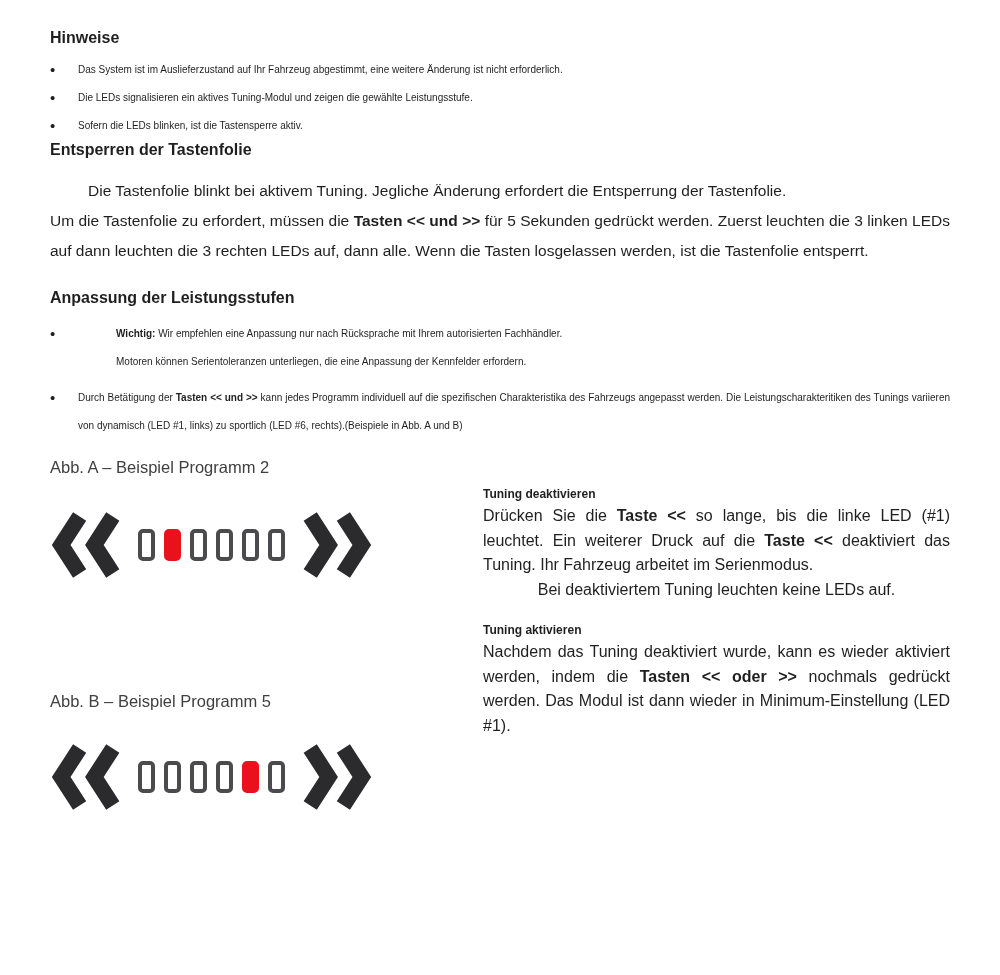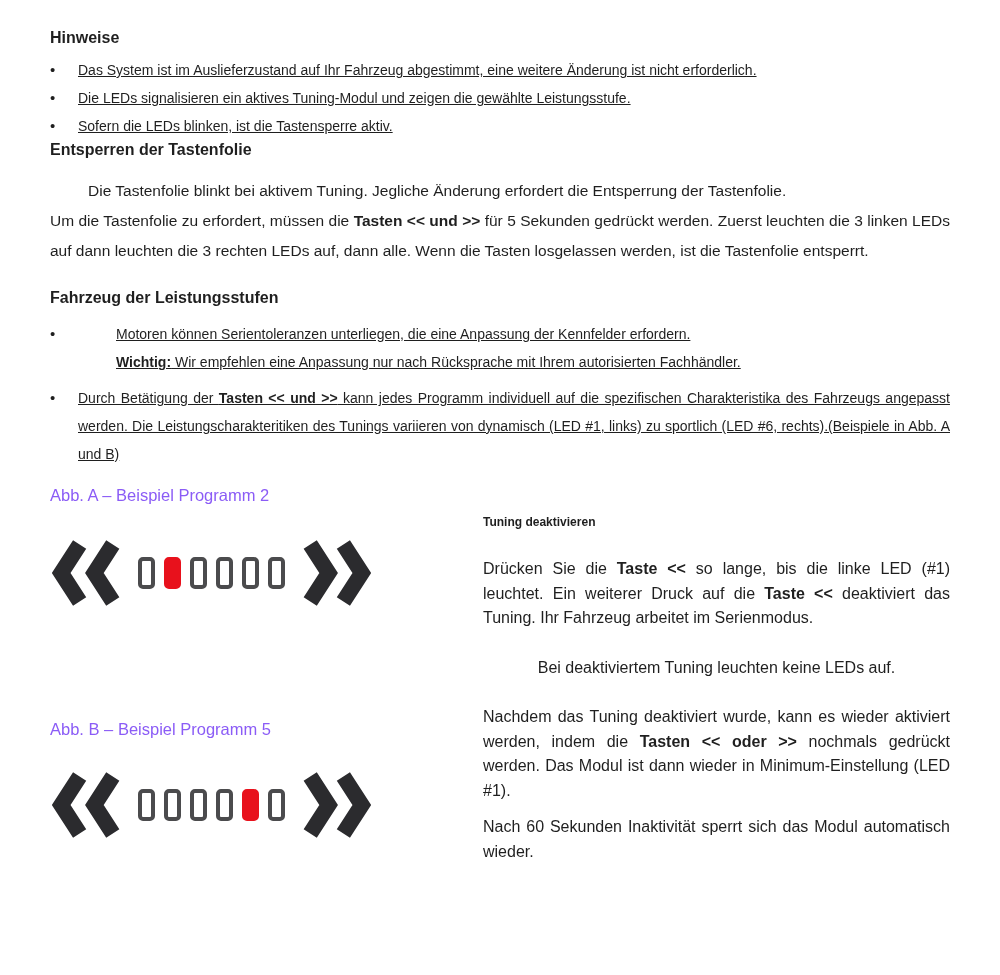--- a/index.html
+++ b/index.html
@@ -7,46 +7,46 @@
     width:1000px;height:975px;background:#ffffff;margin:0 auto;
     font-family:"Liberation Sans",sans-serif;color:#1f1f1f;
     box-sizing:border-box;padding:28px 50px 12px 50px;overflow:hidden;
     --led-red:#e8111c;--led-border:#4b4b4d;--chevron:#2b2b2e;
   }
   h1,h2,p,ul{margin:0;padding:0;}
   .sec-title{font-size:16px;font-weight:700;line-height:20px;}
   .bullets{margin-top:8px;}
   .bullet{display:flex;align-items:flex-start;}
   .bullet-dot{width:28px;flex:0 0 28px;font-size:15px;line-height:28px;}
-  .bullet-body{flex:1;font-size:14px;line-height:28px;text-align:justify;text-decoration:underline;}
+  .bullet-body{flex:1;font-size:10px;line-height:28px;text-align:justify;}
   .line{text-align:left;margin-left:38px;}
   .h2{}
   .para-block{margin-top:16px;font-size:15.5px;line-height:30px;}
   .para-just{text-align:justify;}
   .h3{margin-top:22px;}
   .bullets2{margin-top:12px;}
   .bullet-gap{margin-top:8px;}
   .seg-b{font-weight:700;}
   
   .bottom{display:flex;align-items:flex-start;}
   .col-left{width:433px;flex:0 0 433px;}
   .col-right{flex:1;min-width:0;}
-  .fig-label{margin-top:16px;font-size:16.5px;line-height:22px;color:#8b5cf6;}
+  .fig-label{margin-top:16px;font-size:16.5px;line-height:22px;color:#404040;}
   .fig-label.second{margin-top:110px;}
   .fig{margin-top:32px;margin-left:2px;display:flex;align-items:center;}
   .fig.second{margin-top:30px;}
   .led-row{display:flex;gap:9px;margin:0 16px;align-items:center;}
   .led{width:9px;height:24px;border:4px solid var(--led-border);border-radius:5px;background:#fff;}
   .led.on{background:var(--led-red);border-color:var(--led-red);}
   .chev{display:block;}
   .chev polyline{fill:none;stroke:var(--chevron);stroke-width:17;stroke-linejoin:miter;stroke-linecap:butt;}
   
   .rc-h{margin-top:44px;font-size:12px;font-weight:700;line-height:20px;}
   .rc-h.second{margin-top:18px;}
-  .rc-p{margin-top:25px;font-size:16px;line-height:24.5px;text-align:justify;}
+  .rc-p{margin-top:0;font-size:16px;line-height:24.5px;text-align:justify;}
   .rc-p.short{text-align:center;}
   .rc-p.last{margin-top:12px;}
 </style>
 </head>
 <body>
 
 <div class="page" style="--led-red: #e8111c; --led-border: #4b4b4d; --chevron: #2b2b2e; color: rgb(31, 31, 31);">
 
   <section>
     <h1 class="sec-title">Hinweise</h1>
@@ -68,27 +68,27 @@
 
   <section>
     <h1 class="sec-title h2">Entsperren der Tastenfolie</h1>
     <div class="para-block">
       <div class="line">Die Tastenfolie blinkt bei aktivem Tuning. Jegliche Änderung erfordert die Entsperrung der Tastenfolie.</div>
       <div class="para-just"><span>Um die Tastenfolie zu erfordert, müssen die </span><span class="seg-b">Tasten &lt;&lt; und &gt;&gt;</span><span> für 5 Sekunden gedrückt werden. Zuerst leuchten die 3 linken LEDs auf dann leuchten die 3 rechten LEDs auf, dann alle. Wenn die Tasten losgelassen werden, ist die Tastenfolie entsperrt.</span></div>
     </div>
   </section>
 
   <section>
-    <h1 class="sec-title h3">Fahrzeug der Leistungsstufen</h1>
+    <h1 class="sec-title h3">Anpassung der Leistungsstufen</h1>
     <div class="bullets2">
       <div class="bullet">
         <span class="bullet-dot">•</span>
         <span class="bullet-body">
+          <span class="line" style="display:block"><span class="seg-b">Wichtig:</span><span> Wir empfehlen eine Anpassung nur nach Rücksprache mit Ihrem autorisierten Fachhändler.</span></span>
           <span class="line" style="display:block">Motoren können Serientoleranzen unterliegen, die eine Anpassung der Kennfelder erfordern.</span>
-          <span class="line" style="display:block"><span class="seg-b">Wichtig:</span><span> Wir empfehlen eine Anpassung nur nach Rücksprache mit Ihrem autorisierten Fachhändler.</span></span>
         </span>
       </div>
       <div class="bullet bullet-gap">
         <span class="bullet-dot">•</span>
         <span class="bullet-body"><span>Durch Betätigung der </span><span class="seg-b">Tasten &lt;&lt; und &gt;&gt;</span><span> kann jedes Programm individuell auf die spezifischen Charakteristika des Fahrzeugs angepasst werden. Die Leistungscharakteritiken des Tunings variieren von dynamisch (LED #1, links) zu sportlich (LED #6, rechts).(Beispiele in Abb. A und B)</span></span>
       </div>
     </div>
   </section>
 
   <div class="bottom">
@@ -133,18 +133,18 @@
           <polyline points="46,4 66,35 46,66"></polyline>
         </svg>
       </div>
     </div>
 
     <div class="col-right">
       <h2 class="rc-h">Tuning deaktivieren</h2>
       <p class="rc-p"><span>Drücken Sie die </span><span class="seg-b">Taste &lt;&lt;</span><span> so lange, bis die linke LED (#1) leuchtet. Ein weiterer Druck auf die </span><span class="seg-b">Taste &lt;&lt;</span><span> deaktiviert das Tuning. Ihr Fahrzeug arbeitet im Serienmodus.</span></p>
       <p class="rc-p short">Bei deaktiviertem Tuning leuchten keine LEDs auf.</p>
 
+      <h2 class="rc-h second">Tuning aktivieren</h2>
       <p class="rc-p"><span>Nachdem das Tuning deaktiviert wurde, kann es wieder aktiviert werden, indem die </span><span class="seg-b">Tasten &lt;&lt; oder &gt;&gt;</span><span> nochmals gedrückt werden. Das Modul ist dann wieder in Minimum-Einstellung (LED #1).</span></p>
-      <p class="rc-p last">Nach 60 Sekunden Inaktivität sperrt sich das Modul automatisch wieder.</p>
     </div>
 
   </div>
 </div>
 
 </body></html>

